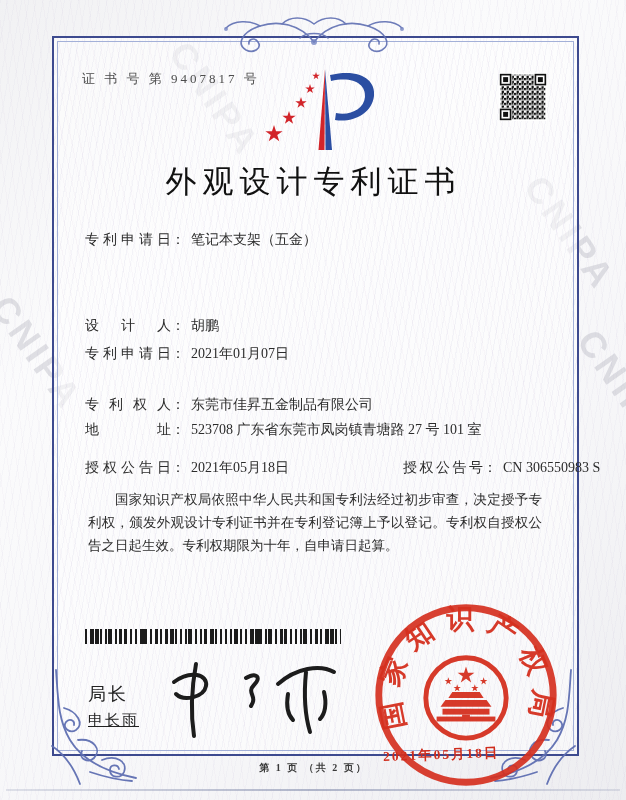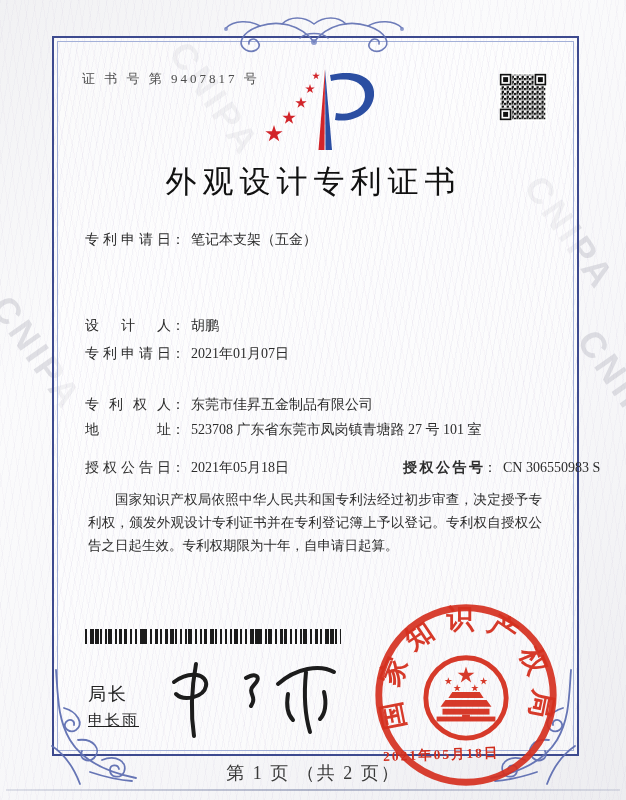--- a/index.html
+++ b/index.html
@@ -41,21 +41,21 @@
       repeating-linear-gradient(90deg,transparent 0 7px,#1b1b1b 7px 9px,transparent 9px 16px),
       repeating-linear-gradient(90deg,transparent 0 11px,#1b1b1b 11px 14px,transparent 14px 23px);
   }
   .signer-title{position:absolute;left:88px;top:682px;font-size:18px;letter-spacing:2px;color:#222;}
   .signer-name{position:absolute;left:88px;top:711px;font-size:15px;letter-spacing:2px;color:#222;text-decoration:underline;}
   .signature{position:absolute;left:158px;top:652px;}
   .seal{position:absolute;left:368px;top:597px;}
   .seal-date{position:absolute;left:383px;top:746px;font-size:13.5px;letter-spacing:2px;
              color:#cf2c1c;transform:rotate(-2deg);font-weight:bold;}
   .pagefoot{position:absolute;left:52px;top:761px;width:523px;text-align:center;
-            font-size:18px;letter-spacing:2px;color:#3a3a3a;}
+            font-size:10px;letter-spacing:2px;color:#3a3a3a;font-weight:bold;}
   .photo-edge{position:absolute;left:6px;right:6px;top:789px;height:2px;
               background:linear-gradient(90deg,rgba(120,130,165,.2),rgba(120,130,165,.55),rgba(120,130,165,.2));}
   .ornament{position:absolute;pointer-events:none;}
 </style>
 </head>
 <body>
 
 <div class="photo">
 
   <div class="wm" style="left:150px;top:78px;">CNIPA</div>
@@ -162,21 +162,21 @@
   </div>
   <div class="row" style="top:383px;margin-top:13px;">
     <span class="flabel">专利权人</span><span class="colon">：</span><span>东莞市佳昇五金制品有限公司</span>
   </div>
   <div class="row" style="top:421px;">
     <span class="flabel">地址</span><span class="colon">：</span><span>523708 广东省东莞市凤岗镇青塘路 27 号 101 室</span>
   </div>
   <div class="row" style="top:459px;">
     <span class="flabel">授权公告日</span><span class="colon">：</span><span>2021年05月18日</span>
     <span class="grant2">
-      <span class="flabel" style="width:80px;font-weight:bold;">授权公告号</span><span class="colon">：</span><span>CN 306550983 S</span>
+      <span class="flabel" style="width:80px;">授权公告号</span><span class="colon">：</span><span>CN 306550983 S</span>
     </span>
   </div>
 
   <div class="bodytext">
     <p>国家知识产权局依照中华人民共和国专利法经过初步审查，决定授予专利权，颁发外观设计专利证书并在专利登记簿上予以登记。专利权自授权公告之日起生效。专利权期限为十年，自申请日起算。</p>
   </div>
 
   <div class="barcode"></div>
 
   <div class="signer-title">局长</div>

